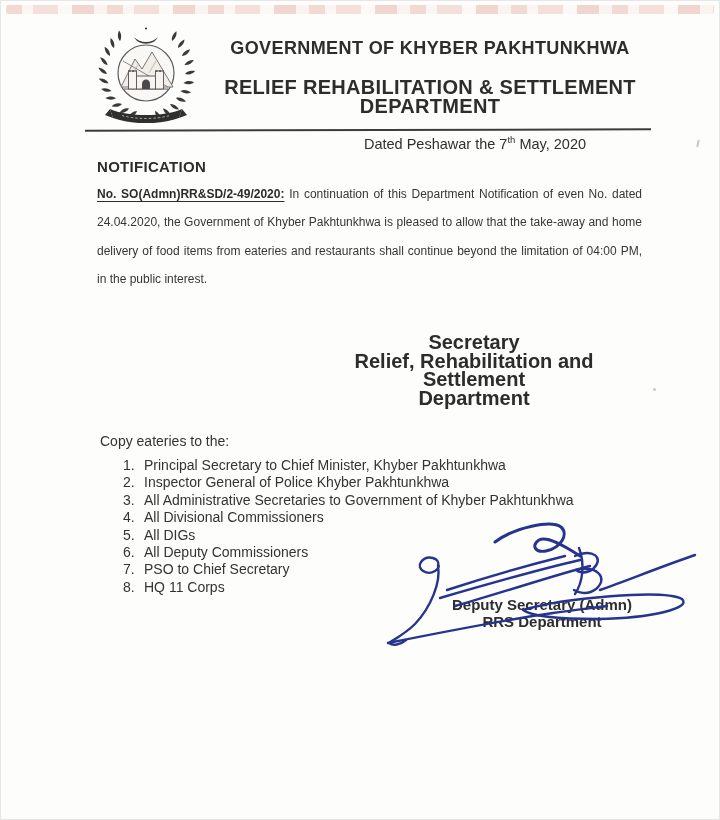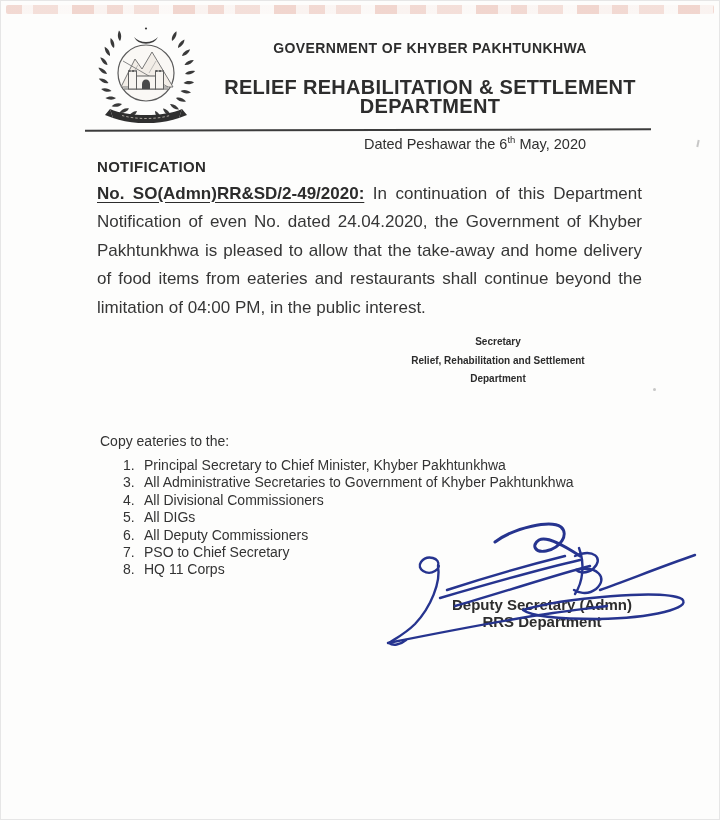--- a/index.html
+++ b/index.html
@@ -13,33 +13,33 @@
   .top-strip{
     position:absolute;top:5px;left:6px;right:6px;height:9px;border-radius:2px;
     background:repeating-linear-gradient(90deg,
       rgba(224,158,142,.50) 0 16px, rgba(224,158,142,.10) 16px 27px,
       rgba(224,158,142,.42) 27px 52px, rgba(224,158,142,.06) 52px 66px,
       rgba(224,158,142,.55) 66px 88px, rgba(224,158,142,.14) 88px 101px);
     opacity:.75;
   }
   .emblem{position:absolute;left:94px;top:25px;width:104px;height:98px;}
   .header-text{position:absolute;left:210px;top:38px;width:440px;text-align:center;color:#2d2d2d;}
-  .org-title{font-size:14px;font-weight:bold;letter-spacing:.4px;line-height:20px;margin-bottom:20px;}
+  .org-title{font-size:18px;font-weight:bold;letter-spacing:.4px;line-height:20px;margin-bottom:20px;}
   .dept-title{font-size:20px;font-weight:bold;letter-spacing:.3px;line-height:19px;}
   .rule{position:absolute;left:85px;top:129px;width:566px;height:2px;background:#3c3c3c;transform:rotate(-.15deg);}
   .dateline{position:absolute;left:350px;top:134px;width:250px;text-align:center;font-size:14.5px;color:#2f2f2f;}
   .dateline sup{font-size:9.5px;}
   .notif-heading{position:absolute;left:97px;top:158px;font-size:15px;font-weight:bold;letter-spacing:.3px;color:#2c2c2c;}
   .body{
     position:absolute;left:97px;top:180px;width:545px;margin:0;
-    font-size:17px;line-height:28.4px;text-align:justify;color:#363636;
+    font-size:12px;line-height:28.4px;text-align:justify;color:#363636;
   }
   .refno{font-weight:bold;text-decoration:underline;text-underline-offset:3px;color:#2c2c2c;}
-  .secretary{position:absolute;left:342px;top:333px;width:312px;text-align:center;
-    font-size:10px;font-weight:bold;line-height:18.5px;color:#2c2c2c;}
+  .secretary{position:absolute;left:318px;top:333px;width:312px;text-align:center;
+    font-size:20px;font-weight:bold;line-height:18.5px;color:#2c2c2c;}
   .endst{position:absolute;left:100px;top:405px;font-size:14.5px;font-weight:bold;font-style:italic;
     text-decoration:underline;text-underline-offset:3px;color:#2c2c2c;}
   .copyline{position:absolute;left:100px;top:433px;font-size:14px;color:#333;}
   .recipients{position:absolute;left:123px;top:457px;margin:0;padding:0;list-style:none;
     font-size:14px;line-height:17.4px;color:#333;}
   .recipients .num{display:inline-block;width:21px;}
   .signature-ink{position:absolute;left:383px;top:512px;width:332px;height:135px;z-index:3;}
   .signature-ink path{fill:none;stroke:var(--ink,#26348f);stroke-linecap:round;stroke-linejoin:round;}
   .sw3{stroke-width:3px;} .sw2{stroke-width:2.4px;}
   .sig-text{position:absolute;left:417px;top:597px;width:250px;text-align:center;z-index:2;
@@ -105,36 +105,37 @@
   </svg>
 
   <div class="header-text">
     <div class="org-title">GOVERNMENT OF KHYBER PAKHTUNKHWA</div>
     <div class="dept-title">RELIEF REHABILITATION &amp; SETTLEMENT</div>
     <div class="dept-title">DEPARTMENT</div>
   </div>
 
   <div class="rule"></div>
 
-  <div class="dateline"><span>Dated Peshawar the 6</span><sup>th</sup> <span>May, 2020</span></div>
+  <div class="dateline"><span>Dated Peshawar the 7</span><sup>th</sup> <span>May, 2020</span></div>
 
   <div class="notif-heading">NOTIFICATION</div>
 
   <p class="body"><span class="refno">No. SO(Admn)RR&amp;SD/2-49/2020:</span> <span>In continuation of this Department Notification of even No. dated 24.04.2020, the Government of Khyber Pakhtunkhwa is pleased to allow that the take-away and home delivery of food items from eateries and restaurants shall continue beyond the limitation of 04:00 PM, in the public interest.</span></p>
 
   <div class="secretary">
     <div>Secretary</div>
     <div>Relief, Rehabilitation and Settlement</div>
     <div>Department</div>
   </div>
 
   <div class="copyline">Copy eateries to the:</div>
 
   <ol class="recipients">
       <li><span class="num">1.</span><span class="rec">Principal Secretary to Chief Minister, Khyber Pakhtunkhwa</span></li>
+      <li><span class="num">2.</span><span class="rec">Inspector General of Police Khyber Pakhtunkhwa</span></li>
       <li><span class="num">3.</span><span class="rec">All Administrative Secretaries to Government of Khyber Pakhtunkhwa</span></li>
       <li><span class="num">4.</span><span class="rec">All Divisional Commissioners</span></li>
       <li><span class="num">5.</span><span class="rec">All DIGs</span></li>
       <li><span class="num">6.</span><span class="rec">All Deputy Commissioners</span></li>
       <li><span class="num">7.</span><span class="rec">PSO to Chief Secretary</span></li>
       <li><span class="num">8.</span><span class="rec">HQ 11 Corps</span></li>
     </ol>
 
   <svg class="signature-ink" viewBox="0 0 332 135" aria-hidden="true">
     <path class="sw3" d="M112,30 C132,15 168,8 178,15 C186,22 178,36 163,39 C152,41 148,33 156,28 C164,24 180,33 197,44"></path>

